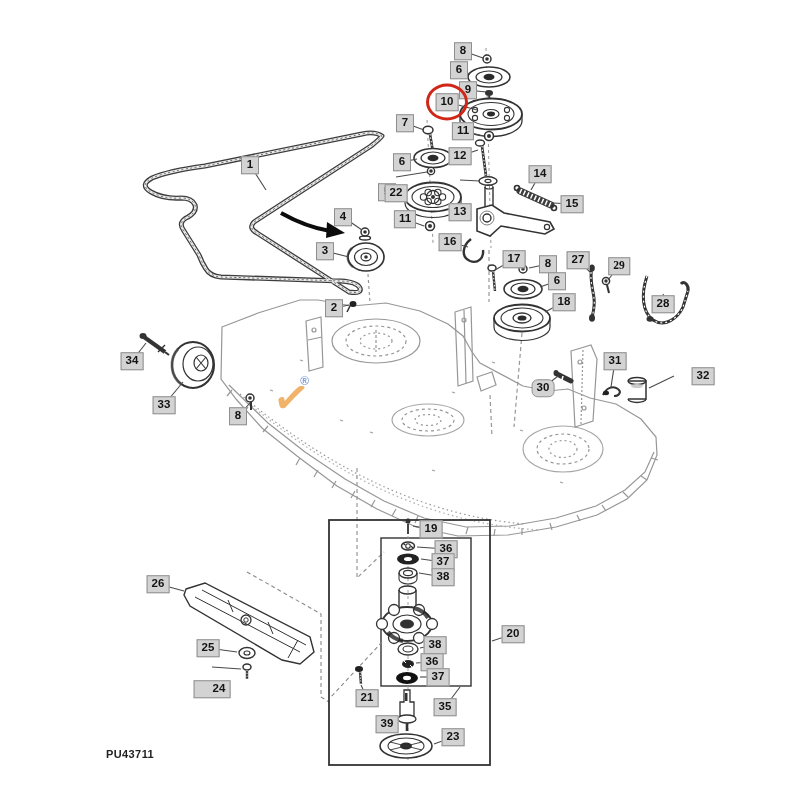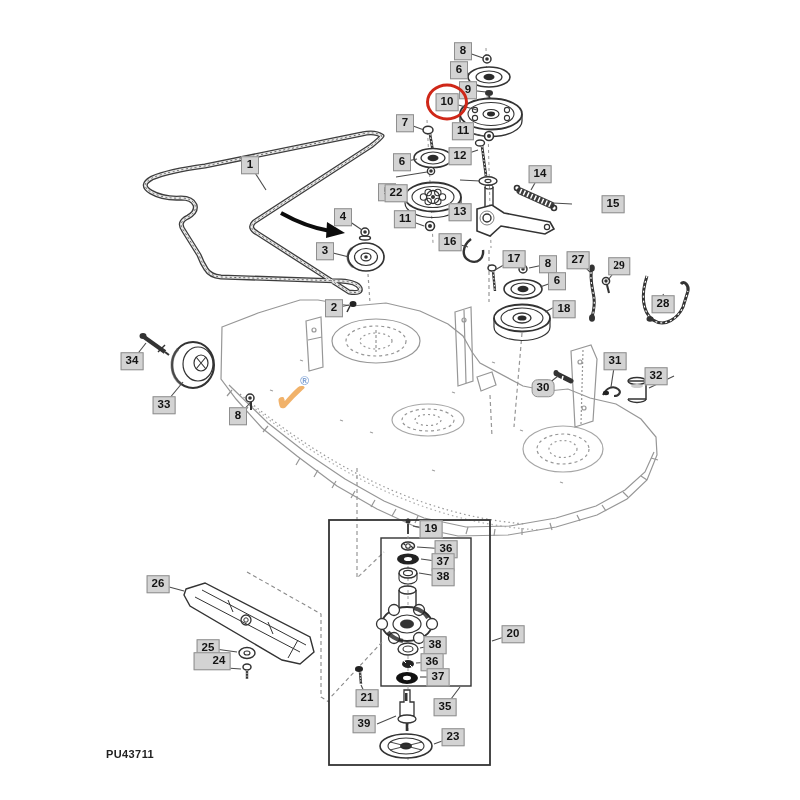--- a/index.html
+++ b/index.html
@@ -373,47 +373,47 @@
       <div class="callout" style="left: 405px; top: 219px;">11</div>
       <div class="callout" style="left: 463px; top: 51px;">8</div>
       <div class="callout" style="left: 459px; top: 70px;">6</div>
       <div class="callout" style="left: 468px; top: 90px;">9</div>
       <div class="hl-ring" style="left: 447px; top: 102px; border-color: rgb(207, 39, 24);"></div>
       <div class="callout" style="left: 447px; top: 102px;">10</div>
       <div class="callout" style="left: 463px; top: 131px;">11</div>
       <div class="callout" style="left: 460px; top: 156px;">12</div>
       <div class="callout" style="left: 460px; top: 180px; margin-top: 32px;">13</div>
       <div class="callout" style="left: 540px; top: 174px;">14</div>
-      <div class="callout" style="left: 572px; top: 204px; margin-left: 41px;">15</div>
+      <div class="callout" style="left: 572px; top: 204px;">15</div>
       <div class="callout" style="left: 450px; top: 242px;">16</div>
       <div class="callout" style="left: 514px; top: 259px;">17</div>
       <div class="callout" style="left: 548px; top: 264px;">8</div>
       <div class="callout" style="left: 557px; top: 281px;">6</div>
-      <div class="callout" style="left: 564px; top: 302px; margin-top: 7px;">18</div>
+      <div class="callout" style="left: 564px; top: 302px;">18</div>
       <div class="callout" style="left: 578px; top: 260px;">27</div>
       <div class="callout" style="left: 619px; top: 266px; font-family: Liberation Serif, serif;">29</div>
       <div class="callout" style="left: 663px; top: 304px;">28</div>
       <div class="callout" style="left: 543px; top: 388px; border-radius: 6px;">30</div>
       <div class="callout" style="left: 615px; top: 361px;">31</div>
-      <div class="callout" style="left: 656px; top: 376px;">32</div>
+      <div class="callout" style="left: 703px; top: 376px;">32</div>
       <div class="callout" style="left: 164px; top: 405px;">33</div>
       <div class="callout" style="left: 132px; top: 361px;">34</div>
       <div class="callout" style="left: 238px; top: 416px;">8</div>
       <div class="callout" style="left: 431px; top: 529px;">19</div>
       <div class="callout" style="left: 446px; top: 549px;">36</div>
       <div class="callout" style="left: 443px; top: 562px;">37</div>
       <div class="callout" style="left: 443px; top: 577px;">38</div>
       <div class="callout" style="left: 435px; top: 645px;">38</div>
       <div class="callout" style="left: 432px; top: 662px;">36</div>
       <div class="callout" style="left: 438px; top: 677px;">37</div>
       <div class="callout" style="left: 367px; top: 698px;">21</div>
       <div class="callout" style="left: 445px; top: 707px;">35</div>
-      <div class="callout" style="left: 364px; top: 724px;">39</div>
+      <div class="callout" style="left: 387px; top: 724px;">39</div>
       <div class="callout" style="left: 453px; top: 737px;">23</div>
       <div class="callout" style="left: 513px; top: 634px;">20</div>
       <div class="callout" style="left: 158px; top: 584px;">26</div>
       <div class="callout" style="left: 208px; top: 648px;">25</div>
-      <div class="callout" style="left: 212px; top: 661px; padding-left: 18px;">24</div>
+      <div class="callout" style="left: 212px; top: 689px; padding-left: 18px;">24</div>
     </div>
 
 <div id="part-code">PU43711</div>
 
 </div>
 
 </body></html>

